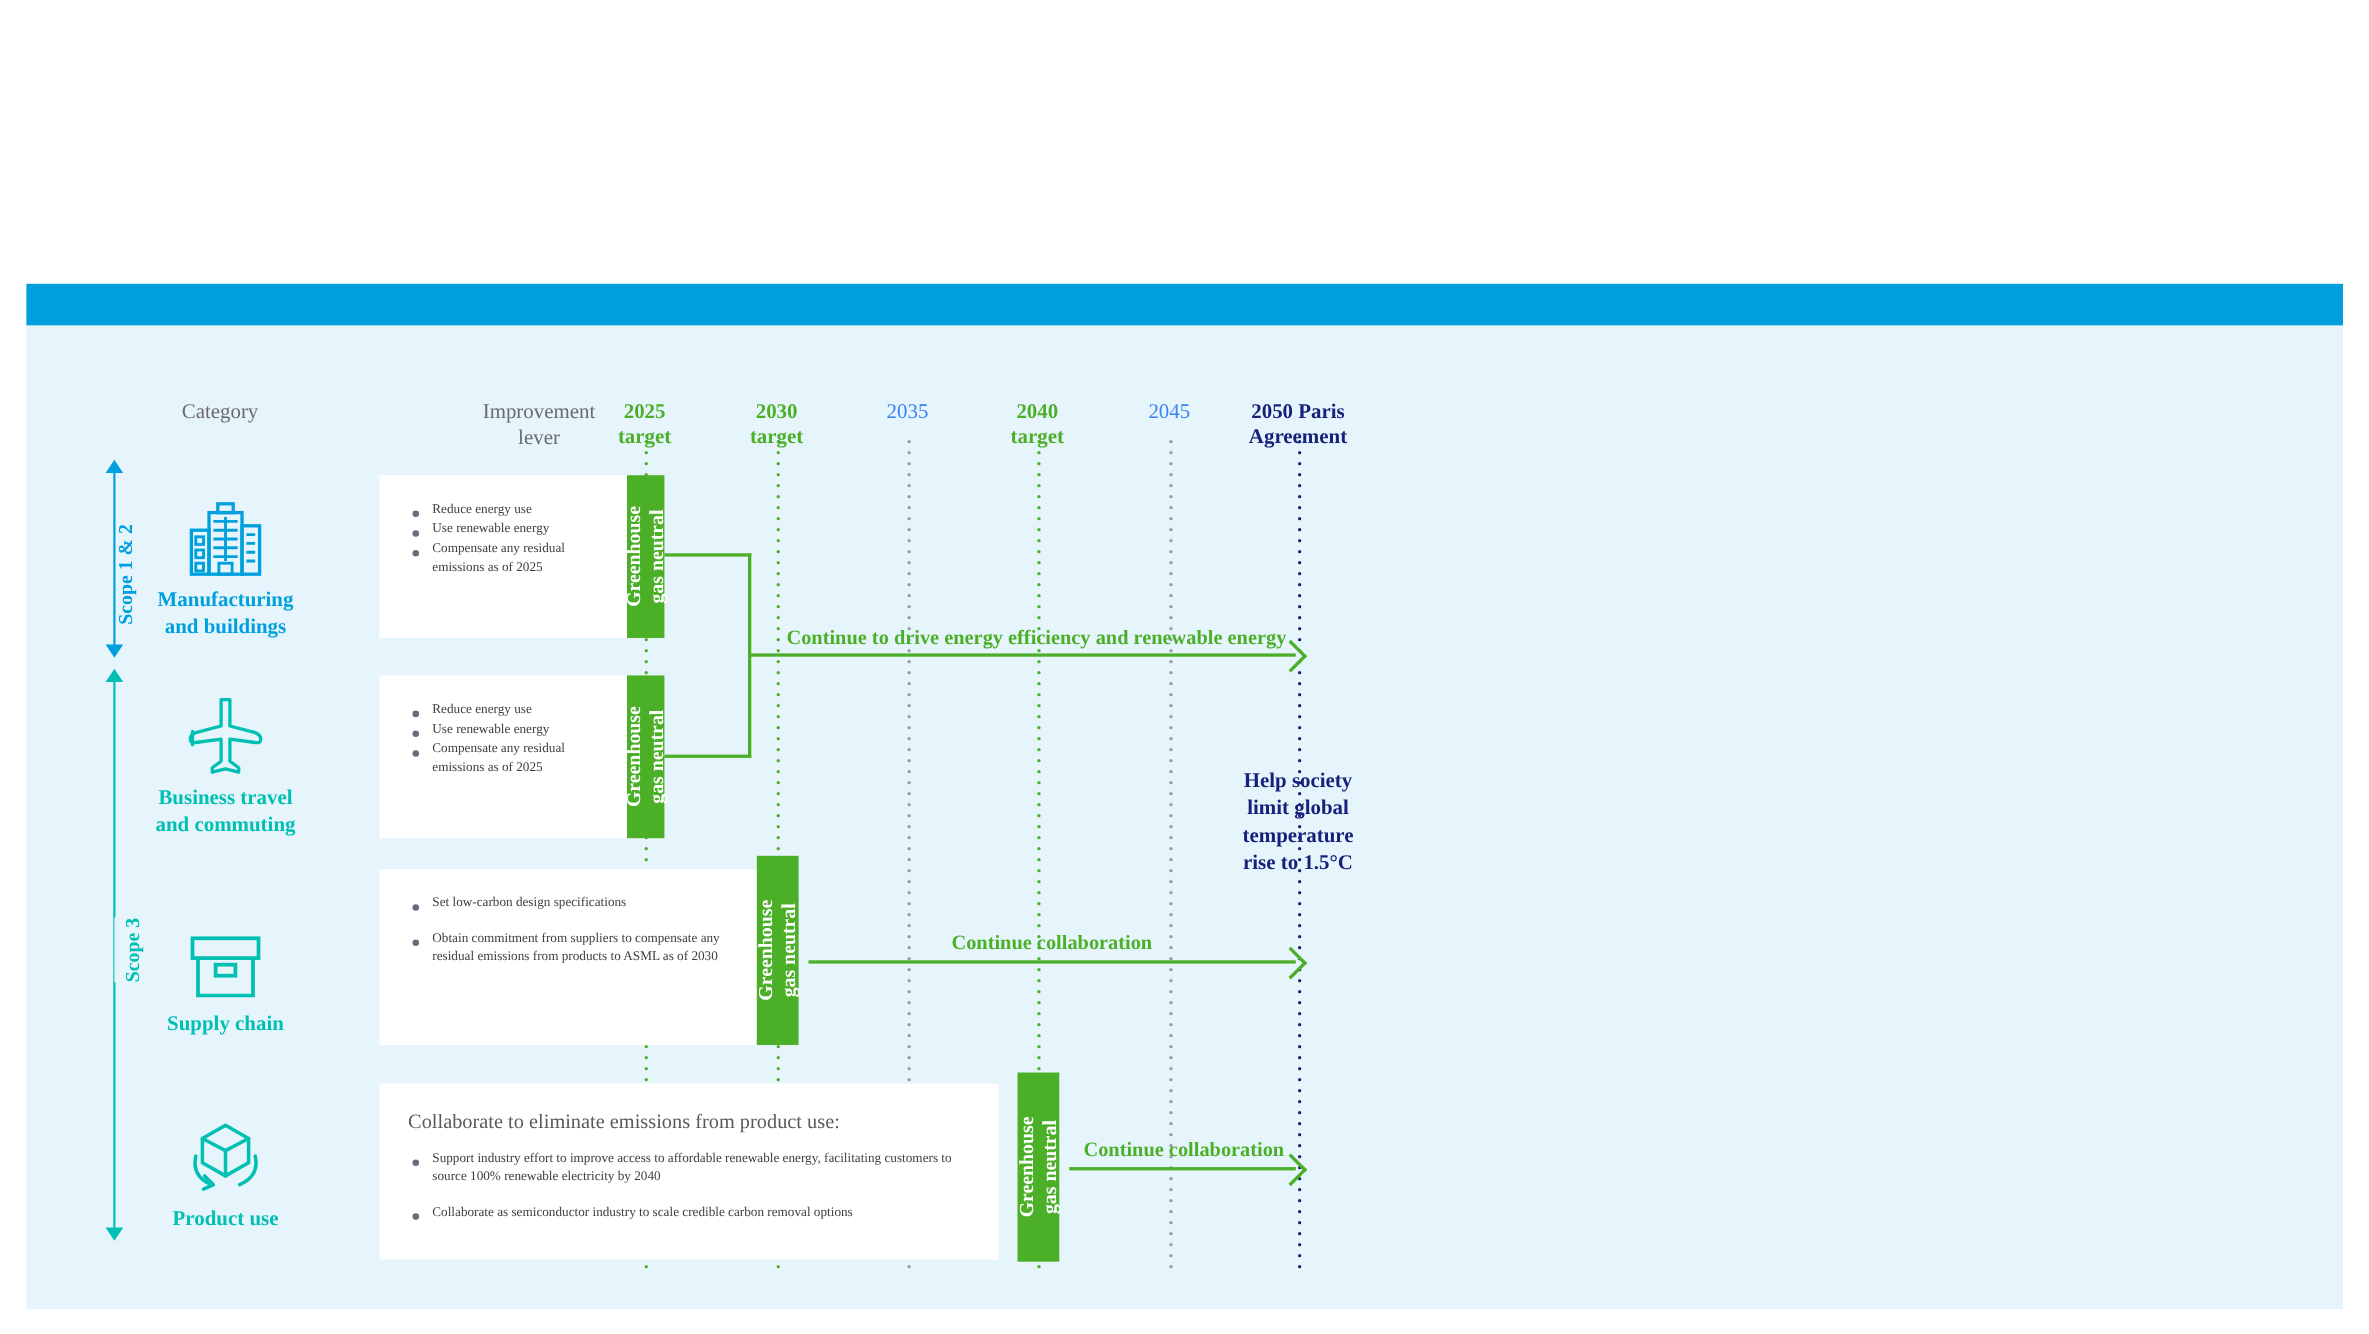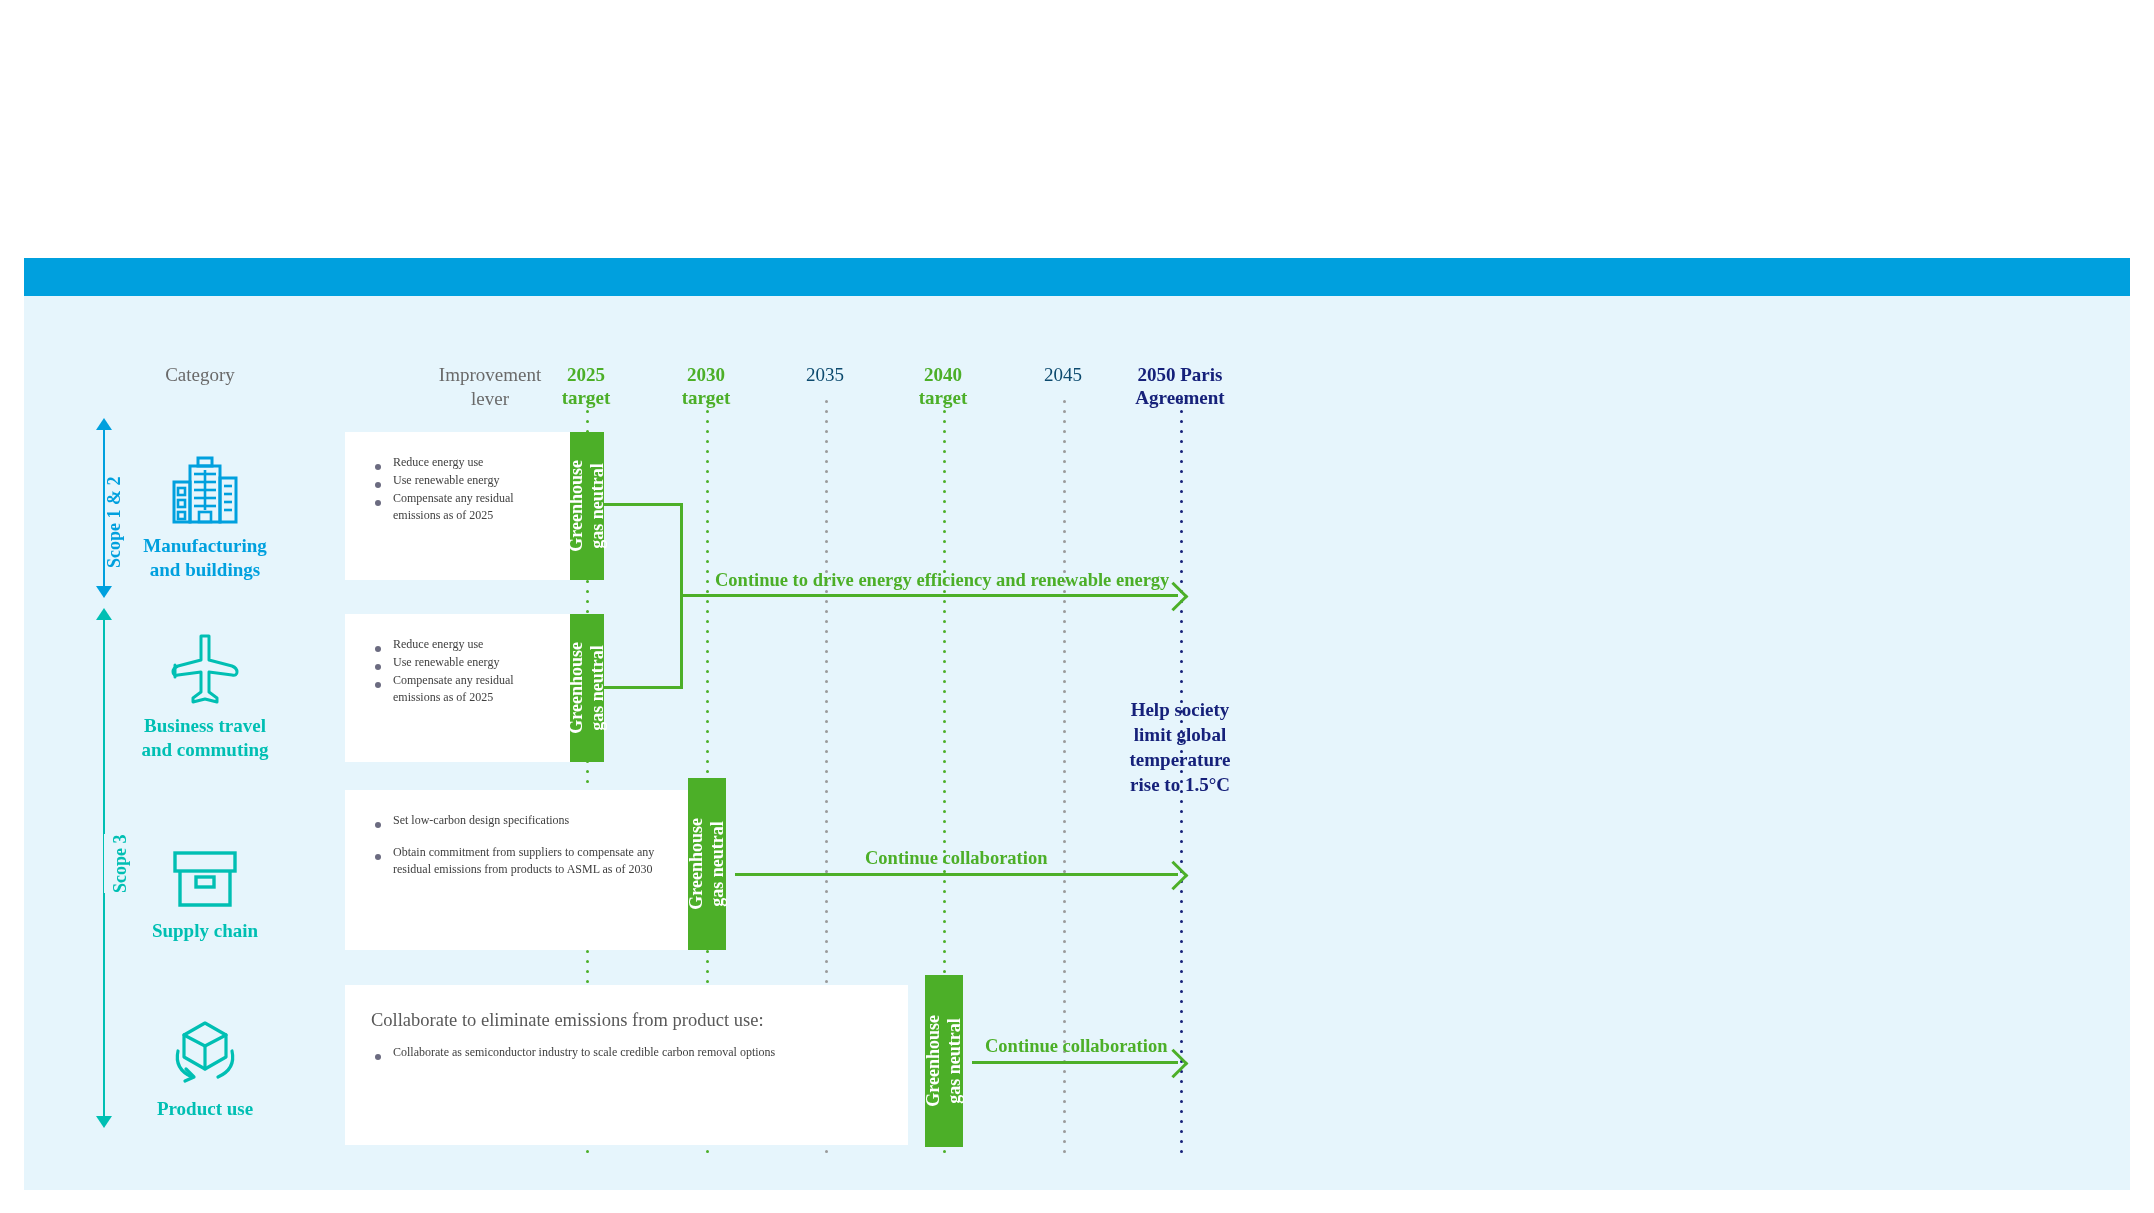--- a/index.html
+++ b/index.html
@@ -9,21 +9,21 @@
 
   .topbar{position:absolute;left:24px;top:258px;width:2106px;height:38px;background:#00a0de;}
   .panel{position:absolute;left:24px;top:296px;width:2106px;height:894px;background:#e6f5fc;}
 
   
   .colhead{position:absolute;text-align:center;line-height:1.25;color:#6a6a6a;font-size:19px;}
   .colhead.category{left:110px;top:363px;width:180px;}
   .colhead.lever{left:400px;top:363px;width:180px;}
 
   .yrhead{position:absolute;text-align:center;line-height:1.22;font-size:19px;font-weight:bold;}
-  .yrhead.plain{font-weight:normal;color:#0c4a6e;text-align:center;}
+  .yrhead.plain{font-weight:normal;color:#3b82f6;text-align:center;}
   .yrhead.green{color:#4caf28;}
   .yrhead.navy{color:#16217a;}
 
   
   .vdot{position:absolute;width:3px;top:400px;height:760px;}
   .vdot i{display:block;width:3px;height:3px;margin-bottom:7px;border-radius:50%;}
   .vdot.green i{background:#4caf28;}
   .vdot.grey  i{background:#9a9a9a;}
   .vdot.navy  i{background:#16217a;}
 
@@ -679,20 +679,21 @@
   <div class="card loose" style="left:345px;top:790px;width:375px;height:160px;">
     <ul>
       <li>Set low-carbon design specifications</li>
       <li>Obtain commitment from suppliers to compensate any residual emissions from products to ASML as of 2030</li>
     </ul>
   </div>
 
   <div class="card loose" style="left:345px;top:985px;width:563px;height:160px;">
     <p class="lead">Collaborate to eliminate emissions from product use:</p>
     <ul>
+      <li>Support industry effort to improve access to affordable renewable energy, facilitating customers to source 100% renewable electricity by 2040</li>
       <li>Collaborate as semiconductor industry to scale credible carbon removal options</li>
     </ul>
   </div>
 
   <div class="gbar" style="left:570px;top:432px;width:34px;height:148px;">
     <span>Greenhouse
 gas neutral</span>
   </div>
   <div class="gbar" style="left:570px;top:614px;width:34px;height:148px;">
     <span>Greenhouse

